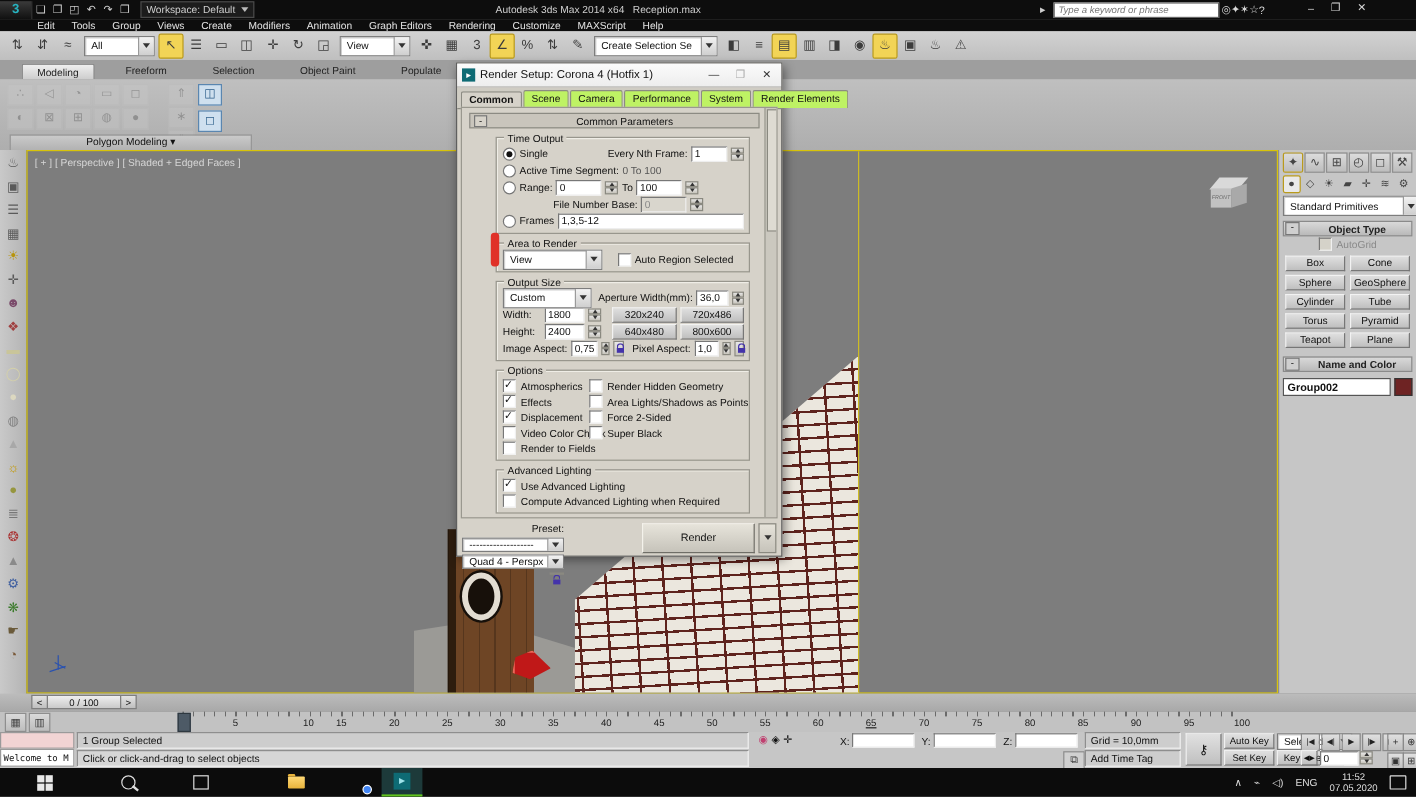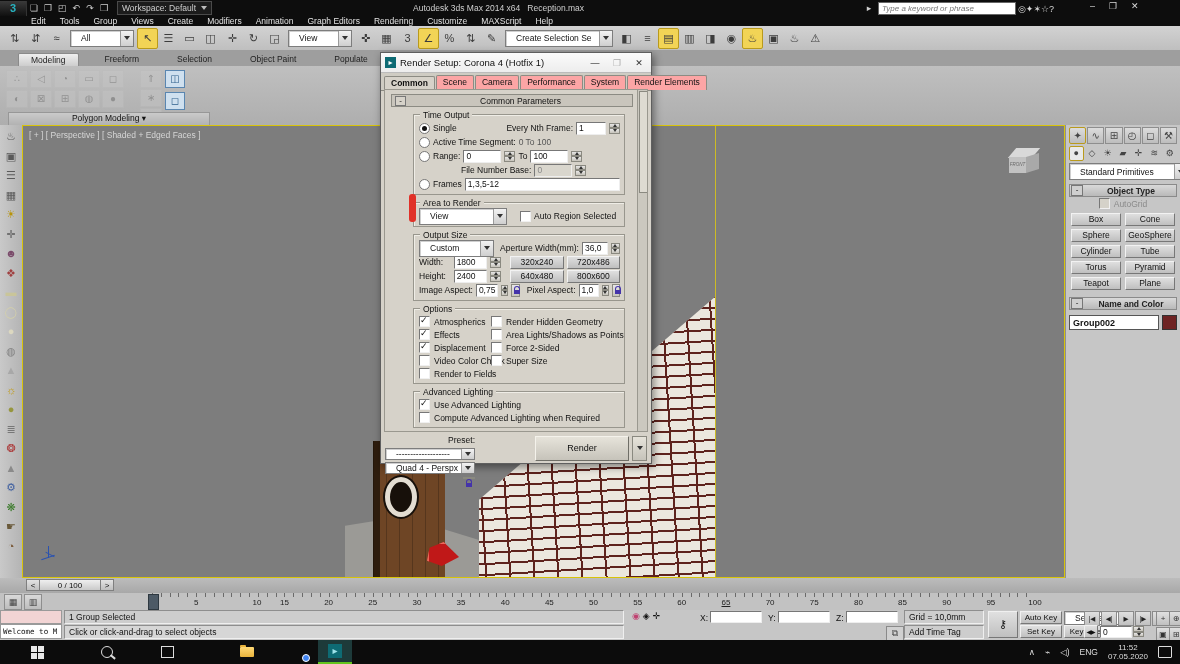--- a/index.html
+++ b/index.html
@@ -23,21 +23,21 @@
   .ttile{width:14px;height:13px;text-align:center;line-height:13px;font-size:9px;color:#d0d0d0;}
   
   #toolbar{left:0;top:26px;width:1180px;height:24px;background:linear-gradient(#d2d2d2,#bfbfbf);
     border-bottom:1px solid #9a9a9a;display:flex;align-items:center;padding-left:4px;gap:1px;}
   #toolbar .tile{width:19px;height:19px;line-height:19px;text-align:center;font-size:11px;color:#3c3c3c;
     border:1px solid transparent;}
   .tile.hl{background:#f2d456;border:1px solid #b99a1c !important;border-radius:2px;}
   .tile.warn{color:#d8a800;}
   .tile.dis{opacity:.38;}
   .dd{height:15px;background:#fff;border:1px solid #7d7d7d;box-shadow:inset 1px 1px 0 #cfcfcf;
-    display:flex;align-items:center;font-size:8.5px;padding-left:10px;position:relative;}
+    display:flex;align-items:center;font-size:8.5px;padding-left:5px;position:relative;}
   .dd .arr{margin-left:auto;width:12px;height:100%;background:linear-gradient(#f2f2f2,#cfcfcf);
     border-left:1px solid #9a9a9a;display:flex;align-items:center;justify-content:center;}
   .caret{width:0;height:0;border-left:3px solid transparent;border-right:3px solid transparent;border-top:4px solid #333;}
   
   #ribbon{left:0;top:50px;width:1180px;height:75px;background:linear-gradient(#c4c4c4,#aeaeae);}
   #ribbon-tabs{display:flex;gap:14px;padding:2px 0 0 18px;height:14px;background:#9e9e9e;align-items:center;}
   #ribbon-tabs .tab{padding:1px 12px;font-size:8.5px;color:#222;}
   #ribbon-tabs .tab.act{background:linear-gradient(#efefef,#cdcdcd);border:1px solid #8a8a8a;border-bottom:none;border-radius:2px 2px 0 0;}
   #ribbon-body{position:absolute;left:0;top:16px;width:440px;height:46px;}
   #ribbon-body .tile{width:20px;height:16px;line-height:16px;text-align:center;font-size:10px;color:#555;
@@ -103,21 +103,21 @@
   
   #dialog{left:380px;top:52px;width:270px;height:410px;background:#d6d2c9;border:1px solid #5f5f5f;
     box-shadow:2px 3px 8px rgba(0,0,0,.45);z-index:50;}
   #dlg-title{height:19px;background:linear-gradient(#fbfbfb,#ededed);display:flex;align-items:center;
     border-bottom:1px solid #bbb;padding:0 4px;gap:4px;}
   #dlg-ico{width:11px;height:11px;background:#0e6b74;color:#fff;font-size:8px;text-align:center;line-height:11px;}
   #dlg-txt{font-size:9.5px;color:#111;}
   #dlg-btns{margin-left:auto;display:flex;gap:10px;padding-right:2px;}
   #dlg-btns span{font-size:9px;color:#333;width:12px;text-align:center;}
   #dlg-tabs{display:flex;height:15px;padding:2px 2px 0 3px;gap:1px;background:#cfccc3;border-bottom:1px solid #8c8b83;}
-  #dlg-tabs .tab{padding:1px 6px;font-size:8.5px;background:#fca5a5;border:1px solid #8c8b83;border-bottom:none;
+  #dlg-tabs .tab{padding:1px 6px;font-size:8.5px;background:#bef264;border:1px solid #8c8b83;border-bottom:none;
     border-radius:2px 2px 0 0;white-space:nowrap;}
   #dlg-tabs .tab.act{background:#d6d2c9;position:relative;top:1px;font-weight:bold;}
   #dlg-body{position:absolute;left:3px;top:36px;right:3px;bottom:31px;background:#d6d2c9;
     border:1px solid #9a988f;overflow:hidden;}
   #dlg-scroll{position:absolute;right:0px;top:0;bottom:0;width:9px;background:#cbc8bf;border-left:1px solid #9a988f;}
   #dlg-thumb{position:absolute;left:1px;top:1px;width:7px;height:100px;background:#dedbd2;border:1px solid #8a8980;}
   .dlg-rollout{height:11px;margin:4px 14px 2px 6px;background:#c9c5bc;border:1px solid #8c8b83;
     display:flex;align-items:center;font-size:8.5px;}
   .dlg-rollout .minus{width:9px;height:8px;border:1px solid #777;background:#d6d2c9;margin:0 3px;line-height:7px;text-align:center;font-size:8px;}
   .dlg-rollout .rtitle{flex:1;text-align:center;}
@@ -622,21 +622,21 @@
             <div class="cbrow">
               <span class="cb"></span>
               <span class="cblbl">Area Lights/Shadows as Points</span>
             </div>
             <div class="cbrow">
               <span class="cb"></span>
               <span class="cblbl">Force 2-Sided</span>
             </div>
             <div class="cbrow">
               <span class="cb"></span>
-              <span class="cblbl">Super Size</span>
+              <span class="cblbl">Super Black</span>
             </div>
           </div>
       </div>
 
       <div class="grp">
         <span class="grp-t">Advanced Lighting</span>
         <div>
             <div class="cbrow">
               <span class="cb on"></span>
               <span class="cblbl">Use Advanced Lighting</span>

